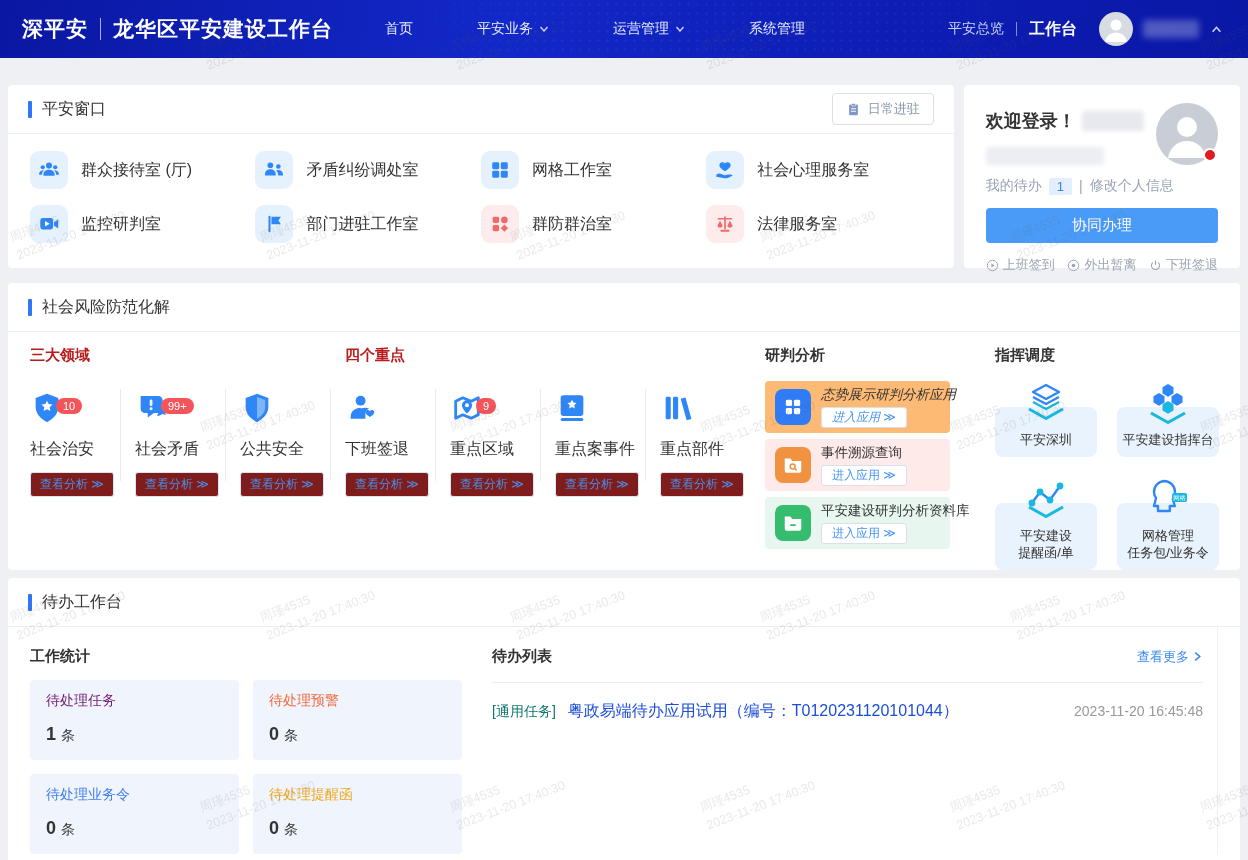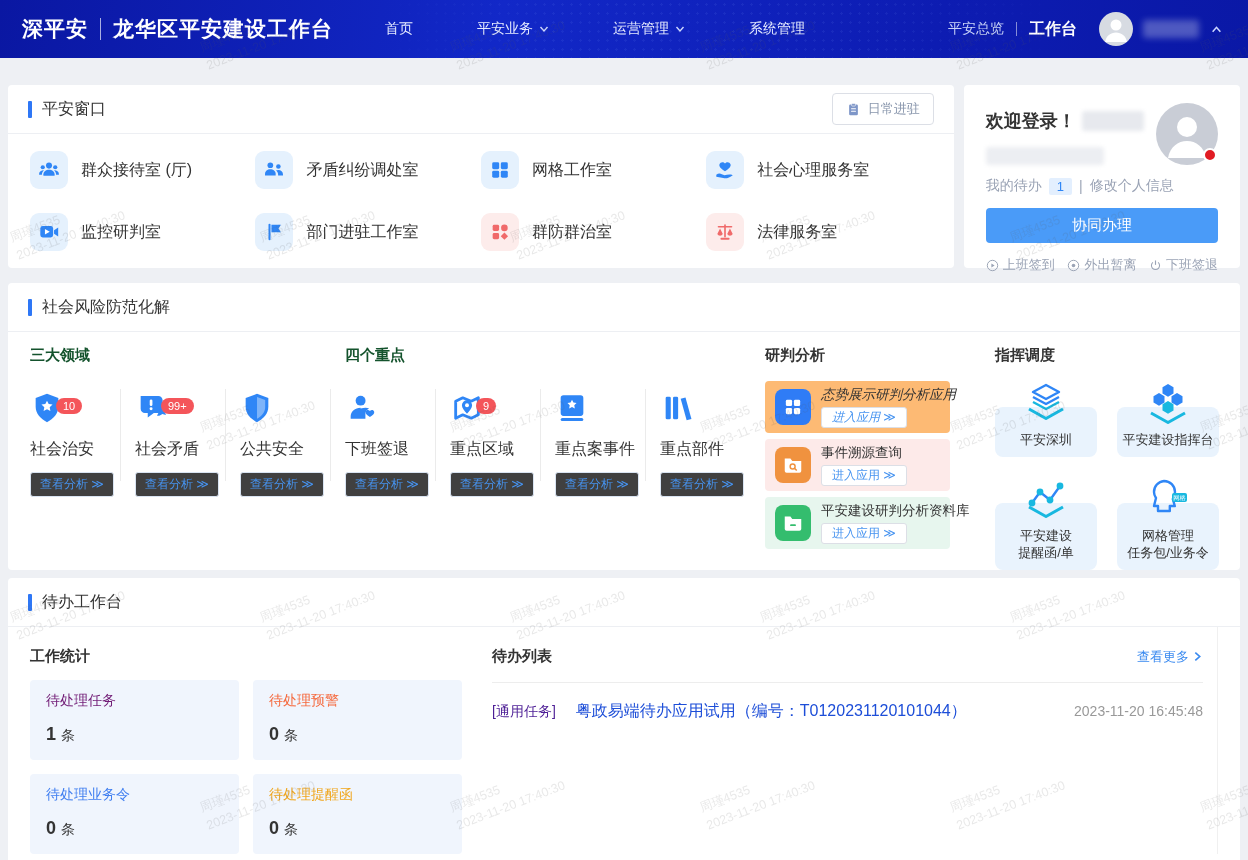--- a/index.html
+++ b/index.html
@@ -55,21 +55,21 @@
     border-bottom:1px solid #edeff3; }
   .sec-title { font-size:16px; font-weight:normal; color:#333; display:flex; align-items:center; }
   .sec-title::before { content:""; width:4px; height:17px; background:#2e77f6;
     border-radius:1px; margin-right:10px; }
 
   
   .daily-btn { margin-left:auto; display:flex; align-items:center; gap:7px;
     border:1px solid #dcdfe6; border-radius:4px; padding:6px 13px;
     color:#8a97ad; font-size:13px; background:#fff; cursor:pointer; }
   .daily-btn svg { width:15px; height:15px; color:#7e96c8; }
-  .rooms { display:grid; grid-template-columns:repeat(4,1fr); row-gap:24px;
+  .rooms { display:grid; grid-template-columns:repeat(4,1fr); row-gap:16px;
     padding:17px 22px 0; }
   .room { display:flex; align-items:center; gap:13px; cursor:pointer; }
   .room-icon { width:38px; height:38px; border-radius:9px; flex:none;
     display:flex; align-items:center; justify-content:center; }
   .room-icon svg { width:22px; height:22px; }
   .tone-blue { background:#e5f1fd; color:#2f86f6; }
   .tone-red  { background:#fdeceb; color:#f06a6a; }
   .room-label { font-size:16px; color:#333; }
 
   
@@ -93,33 +93,33 @@
     font-family:inherit; }
   .attend-row { margin-top:13px; display:flex; justify-content:space-between;
     color:#9aa3b5; font-size:13px; }
   .attend { display:flex; align-items:center; gap:4px; cursor:pointer; }
   .attend svg { width:13px; height:13px; }
 
   
   .risk-body { display:flex; padding:14px 0 0 22px; }
   .group-block { width:735px; }
   .group-heads { display:flex; }
-  .group-heads span { font-size:15px; font-weight:bold; color:#14532d; }
+  .group-heads span { font-size:15px; font-weight:bold; color:#b91c1c; }
   .gh-1 { width:315px; }
   .col-head { font-size:15px; font-weight:bold; color:#333; }
   .items-row { display:flex; margin-top:22px; }
   .risk-item { width:105px; position:relative; padding-right:10px; }
   .risk-item:not(.last)::after { content:""; position:absolute; right:14px; top:2px;
     height:92px; width:1px; background:#ebebeb; }
   .ri-iconwrap { position:relative; width:44px; height:40px; color:#2f86f6; }
   .ri-iconwrap svg { width:34px; height:34px; margin-top:4px; }
   .ri-badge { position:absolute; top:-13px; left:26px; background:#f4555a; color:#fff;
     font-size:11px; line-height:16px; padding:0 7px; border-radius:9px; white-space:nowrap; }
   .ri-label { margin-top:10px; font-size:16px; color:#333; white-space:nowrap; }
-  .ri-btn { margin-top:12px; display:inline-block; background:#404040;
+  .ri-btn { margin-top:12px; display:inline-block; background:#7f1d1d;
     border:1px solid #d9e4f2; border-radius:3px; color:#4693f0; font-size:12px;
     padding:3px 9px; cursor:pointer; white-space:nowrap; }
 
   .analysis-col { width:185px; }
   .analysis-cards { margin-top:16px; display:flex; flex-direction:column; gap:6px; }
   .a-card { height:52px; border-radius:4px; display:flex; align-items:center;
     gap:10px; padding:0 10px; }
   .a-blue  { background:#fdba74;font-style:italic; } .a-pink { background:#fdeae9; } .a-green { background:#e7f6ee; }
   .a-icon { width:36px; height:36px; border-radius:8px; flex:none;
     display:flex; align-items:center; justify-content:center; }
@@ -153,21 +153,21 @@
   .stat-value { margin-top:14px; color:#333; }
   .stat-num { font-size:18px; font-weight:bold; }
   .stat-unit { font-size:14px; margin-left:5px; }
   .list-col { flex:1; margin-left:30px; border-right:1px solid #f0f0f0; padding-right:14px; }
   .list-head { display:flex; align-items:center; margin-top:20px; }
   .view-more { margin-left:auto; color:#3a8af0; font-size:13px; display:flex;
     align-items:center; gap:3px; cursor:pointer; }
   .view-more svg { width:11px; height:11px; }
   .list-divider { border-top:1px solid #ededed; margin-top:16px; }
   .todo-item { display:flex; align-items:baseline; padding-top:18px; cursor:pointer; }
-  .todo-tag { color:#4c1d95; font-size:14px; margin-right:20px; white-space:nowrap; }
+  .todo-tag { color:#0f766e; font-size:14px; margin-right:12px; white-space:nowrap; }
   .todo-title { color:#1d4ed8; font-size:16px; flex:1; min-width:0; }
   .todo-time { color:#999; font-size:14px; margin-left:16px; white-space:nowrap; }
 
   
   .wm-layer { position:absolute; inset:0; pointer-events:none; z-index:40; }
   .wm { position:absolute; transform:rotate(-21deg); color:rgba(90,90,90,.14);
     font-size:12.5px; line-height:1.5; white-space:nowrap; }
 </style>
 </head>
 <body>

